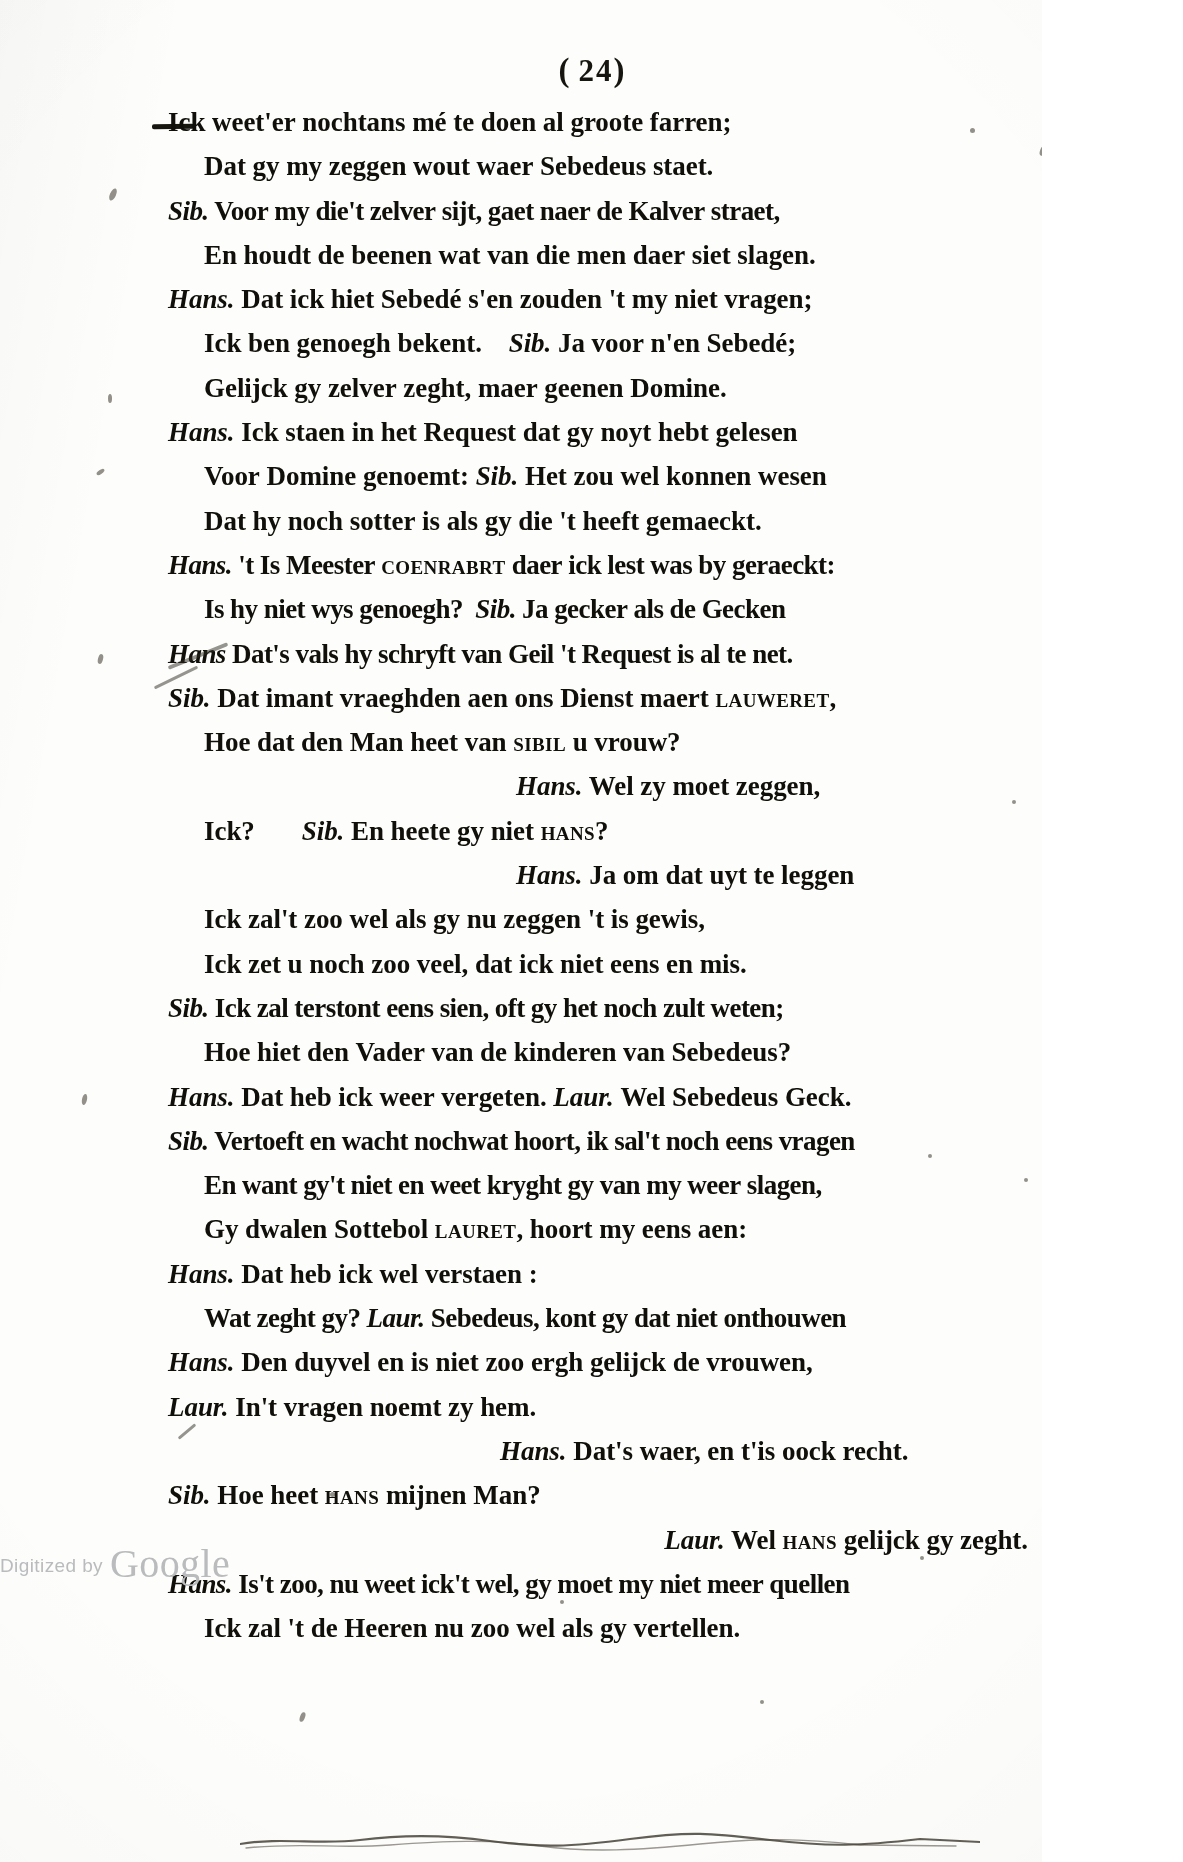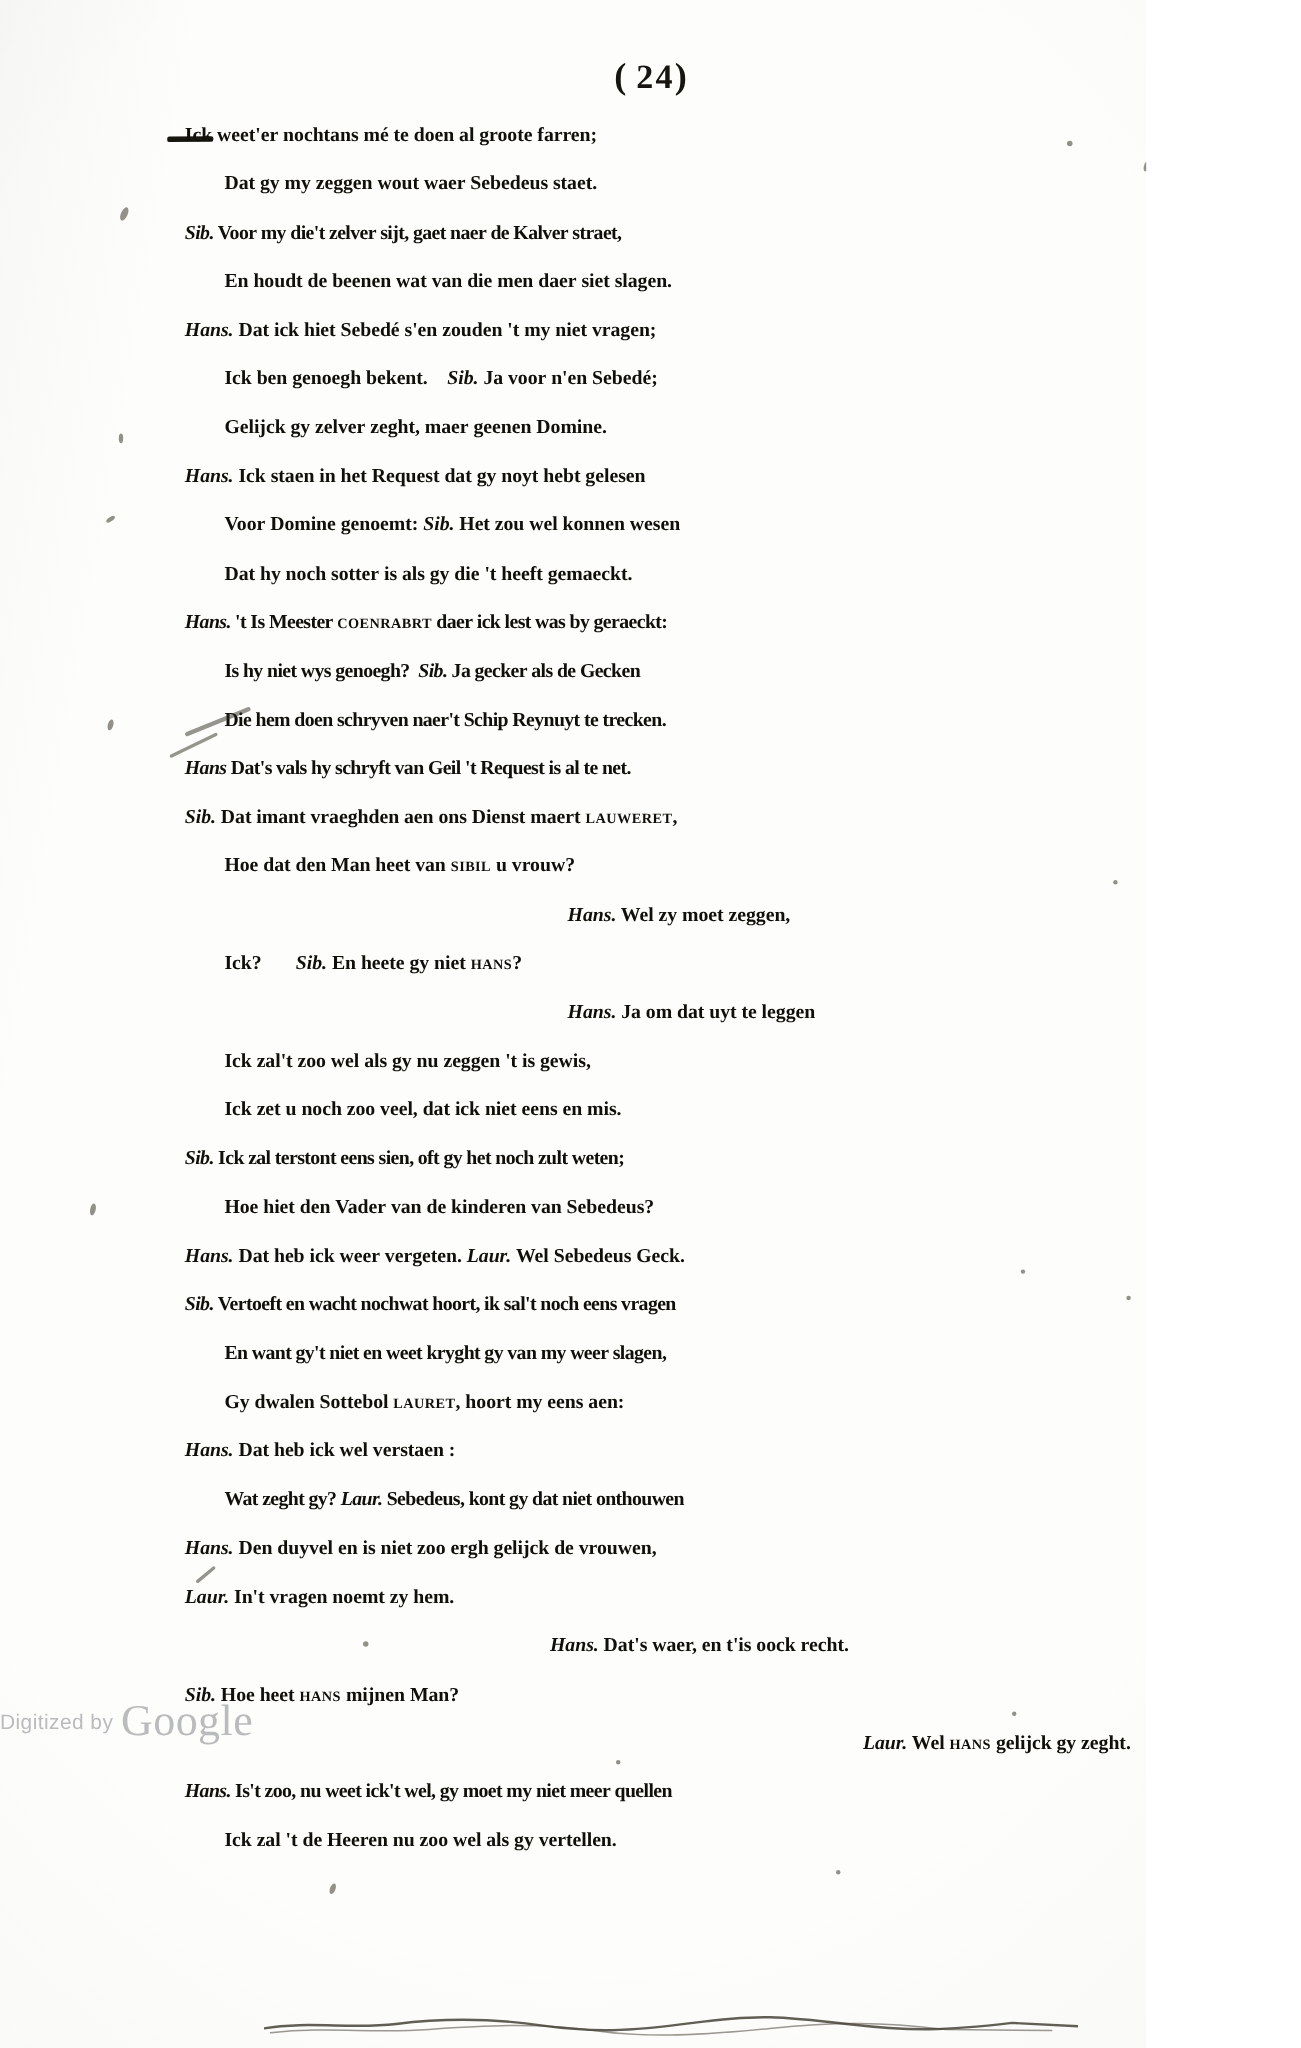--- a/index.html
+++ b/index.html
@@ -46,21 +46,21 @@
 
   
   #textblock {
     position: absolute;
     top: 100px;
     left: 168px;
     width: 860px;
   }
   .line {
     position: relative;
-    font-size: 18px;
+    font-size: 27px;
     line-height: 44.3px;
     color: #100f0a;
     white-space: nowrap;
     font-weight: 600;
     letter-spacing: -0.05px;
     font-family: "Liberation Serif", "DejaVu Serif", serif;
   }
   .line.ind    { padding-left: 36px; }
   .line.flush  { padding-left: 0; }
   .line.rt     { padding-left: 348px; }
@@ -159,21 +159,20 @@
       <div class="line flush tight"><span class="sp">Sib.</span> <span>Voor&nbsp;my&nbsp;die't&nbsp;zelver&nbsp;sijt,&nbsp;gaet&nbsp;naer&nbsp;de&nbsp;Kalver&nbsp;straet,</span></div>
       <div class="line ind"><span>En&nbsp;houdt&nbsp;de&nbsp;beenen&nbsp;wat&nbsp;van&nbsp;die&nbsp;men&nbsp;daer&nbsp;siet&nbsp;slagen.</span></div>
       <div class="line flush"><span class="sp">Hans.</span> <span>Dat&nbsp;ick&nbsp;hiet&nbsp;Sebedé&nbsp;s'en&nbsp;zouden&nbsp;'t&nbsp;my&nbsp;niet&nbsp;vragen;</span></div>
       <div class="line ind"><span>Ick&nbsp;ben&nbsp;genoegh&nbsp;bekent.&nbsp;&nbsp;&nbsp;&nbsp;<span class="sp">Sib.</span>&nbsp;Ja&nbsp;voor&nbsp;n'en&nbsp;Sebedé;</span></div>
       <div class="line ind"><span>Gelijck&nbsp;gy&nbsp;zelver&nbsp;zeght,&nbsp;maer&nbsp;geenen&nbsp;Domine.</span></div>
       <div class="line flush"><span class="sp">Hans.</span> <span>Ick&nbsp;staen&nbsp;in&nbsp;het&nbsp;Request&nbsp;dat&nbsp;gy&nbsp;noyt&nbsp;hebt&nbsp;gelesen</span></div>
       <div class="line ind"><span>Voor&nbsp;Domine&nbsp;genoemt:&nbsp;<span class="sp">Sib.</span>&nbsp;Het&nbsp;zou&nbsp;wel&nbsp;konnen&nbsp;wesen</span></div>
       <div class="line ind"><span>Dat&nbsp;hy&nbsp;noch&nbsp;sotter&nbsp;is&nbsp;als&nbsp;gy&nbsp;die&nbsp;'t&nbsp;heeft&nbsp;gemaeckt.</span></div>
       <div class="line flush tight"><span class="sp">Hans.</span> <span>'t&nbsp;Is&nbsp;Meester&nbsp;<span class="sc">Coenrabrt</span>&nbsp;daer&nbsp;ick&nbsp;lest&nbsp;was&nbsp;by&nbsp;geraeckt:</span></div>
       <div class="line ind tight"><span>Is&nbsp;hy&nbsp;niet&nbsp;wys&nbsp;genoegh?&nbsp;&nbsp;<span class="sp">Sib.</span>&nbsp;Ja&nbsp;gecker&nbsp;als&nbsp;de&nbsp;Gecken</span></div>
-      <div class="line ind tight"><span>Die&nbsp;hem&nbsp;doen&nbsp;schryven&nbsp;naer't&nbsp;Schip&nbsp;Reynuyt&nbsp;te&nbsp;trecken.</span></div>
       <div class="line flush tight"><span class="sp">Hans</span> <span>Dat's&nbsp;vals&nbsp;hy&nbsp;schryft&nbsp;van&nbsp;Geil&nbsp;'t&nbsp;Request&nbsp;is&nbsp;al&nbsp;te&nbsp;net.</span></div>
       <div class="line flush"><span class="sp">Sib.</span> <span>Dat&nbsp;imant&nbsp;vraeghden&nbsp;aen&nbsp;ons&nbsp;Dienst&nbsp;maert&nbsp;<span class="sc">Lauweret</span>,</span></div>
       <div class="line ind"><span>Hoe&nbsp;dat&nbsp;den&nbsp;Man&nbsp;heet&nbsp;van&nbsp;<span class="sc">Sibil</span>&nbsp;u&nbsp;vrouw?</span></div>
       <div class="line rt"><span class="sp">Hans.</span> <span>Wel&nbsp;zy&nbsp;moet&nbsp;zeggen,</span></div>
       <div class="line ind"><span>Ick?&nbsp;&nbsp;&nbsp;&nbsp;&nbsp;&nbsp;&nbsp;<span class="sp">Sib.</span>&nbsp;En&nbsp;heete&nbsp;gy&nbsp;niet&nbsp;<span class="sc">Hans</span>?</span></div>
       <div class="line rt"><span class="sp">Hans.</span> <span>Ja&nbsp;om&nbsp;dat&nbsp;uyt&nbsp;te&nbsp;leggen</span></div>
       <div class="line ind"><span>Ick&nbsp;zal't&nbsp;zoo&nbsp;wel&nbsp;als&nbsp;gy&nbsp;nu&nbsp;zeggen&nbsp;'t&nbsp;is&nbsp;gewis,</span></div>
       <div class="line ind"><span>Ick&nbsp;zet&nbsp;u&nbsp;noch&nbsp;zoo&nbsp;veel,&nbsp;dat&nbsp;ick&nbsp;niet&nbsp;eens&nbsp;en&nbsp;mis.</span></div>
       <div class="line flush tight"><span class="sp">Sib.</span> <span>Ick&nbsp;zal&nbsp;terstont&nbsp;eens&nbsp;sien,&nbsp;oft&nbsp;gy&nbsp;het&nbsp;noch&nbsp;zult&nbsp;weten;</span></div>
       <div class="line ind"><span>Hoe&nbsp;hiet&nbsp;den&nbsp;Vader&nbsp;van&nbsp;de&nbsp;kinderen&nbsp;van&nbsp;Sebedeus?</span></div>

